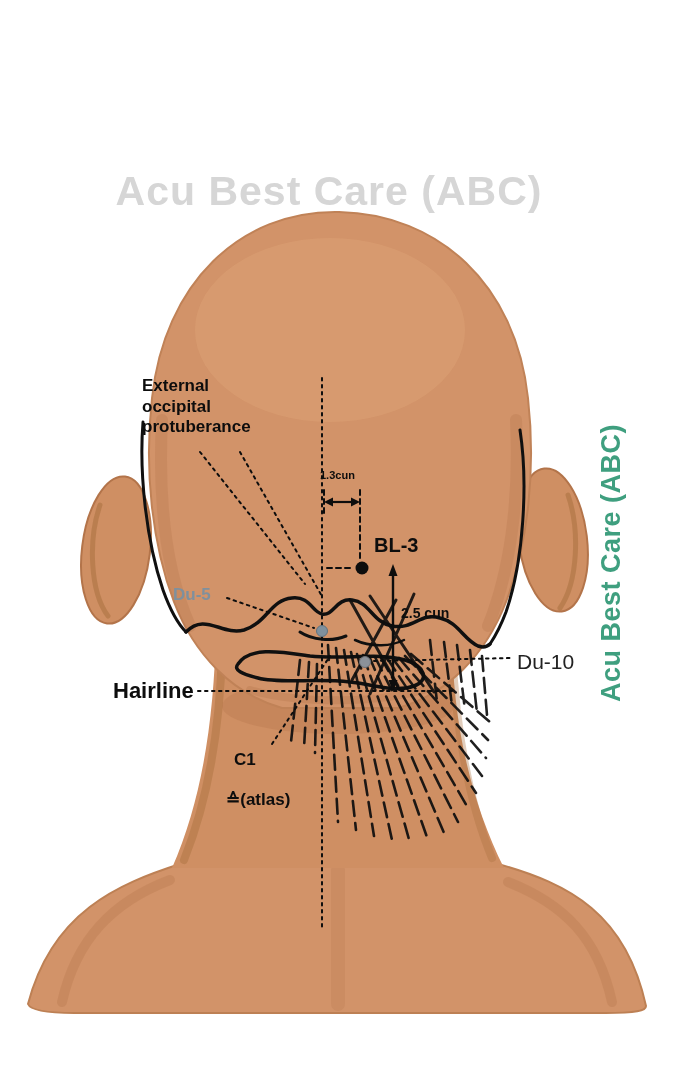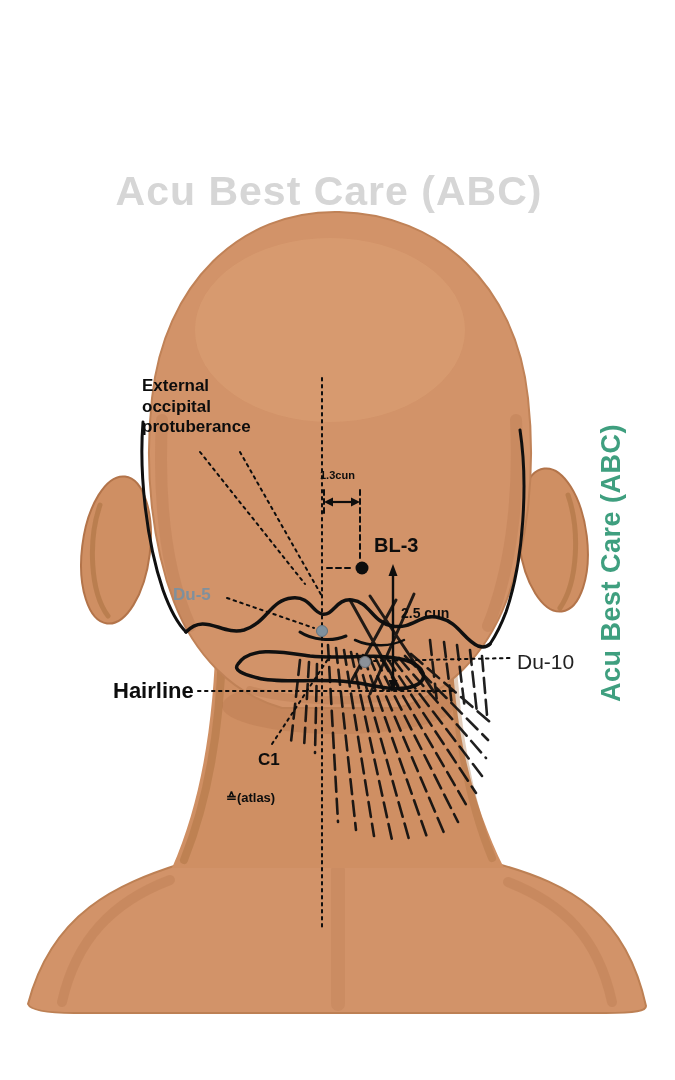--- a/index.html
+++ b/index.html
@@ -115,17 +115,17 @@
   <div class="label" style="left:374px;top:533px;font-size:20px;font-weight:bold;">BL-3</div>
 
   <div class="label" style="left:173px;top:585px;font-size:17px;font-weight:600;color:#7f909d;">Du-5</div>
 
   <div class="label" style="left:401px;top:584px;font-size:14px;font-weight:bold;margin-top:21px;">2.5 cun</div>
 
   <div class="label" style="left:517px;top:649px;font-size:21px;font-weight:500;color:#222;">Du-10</div>
 
   <div class="label" style="left:113px;top:678px;font-size:22px;font-weight:bold;">Hairline</div>
 
-  <div class="label" style="left:234px;top:750px;font-size:17px;font-weight:bold;margin-left:24px;">C1</div>
+  <div class="label" style="left:234px;top:750px;font-size:17px;font-weight:bold;">C1</div>
 
-  <div class="label" style="left:226px;top:790px;font-size:13px;font-weight:600;">≙(atlas)</div>
+  <div class="label" style="left:226px;top:790px;font-size:17px;font-weight:600;">≙(atlas)</div>
 
 </div>
 
 </body></html>

